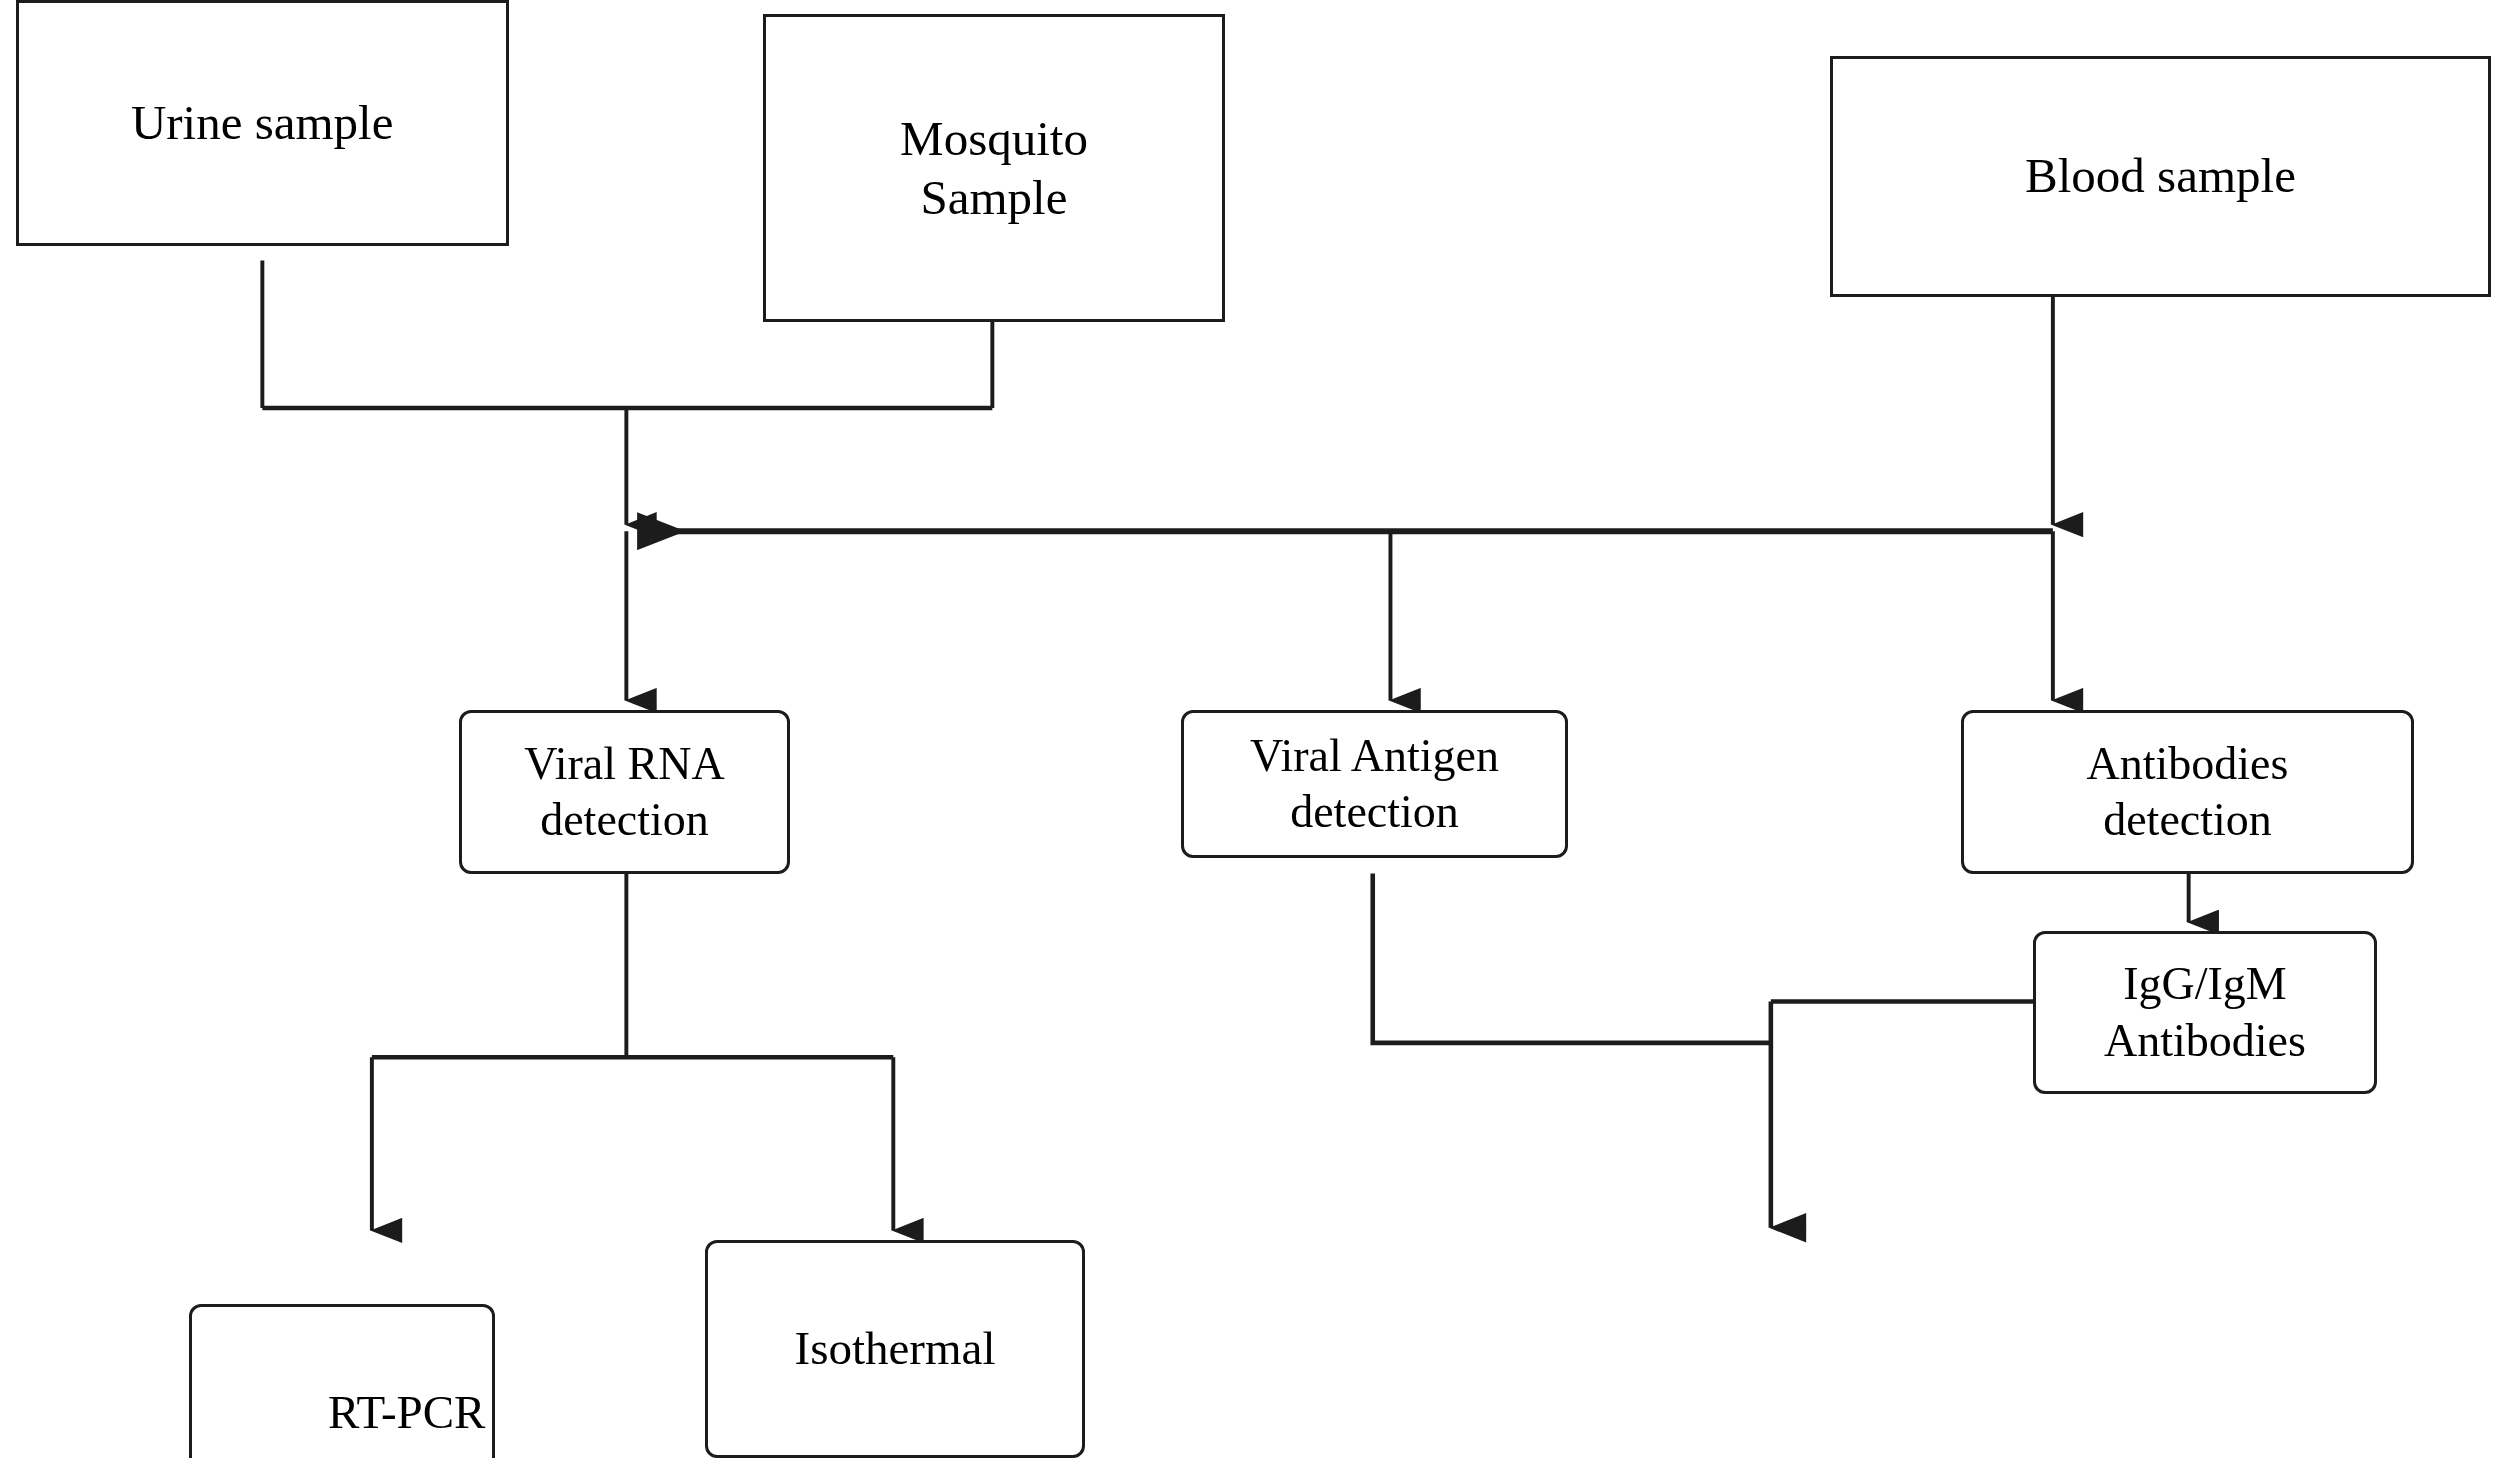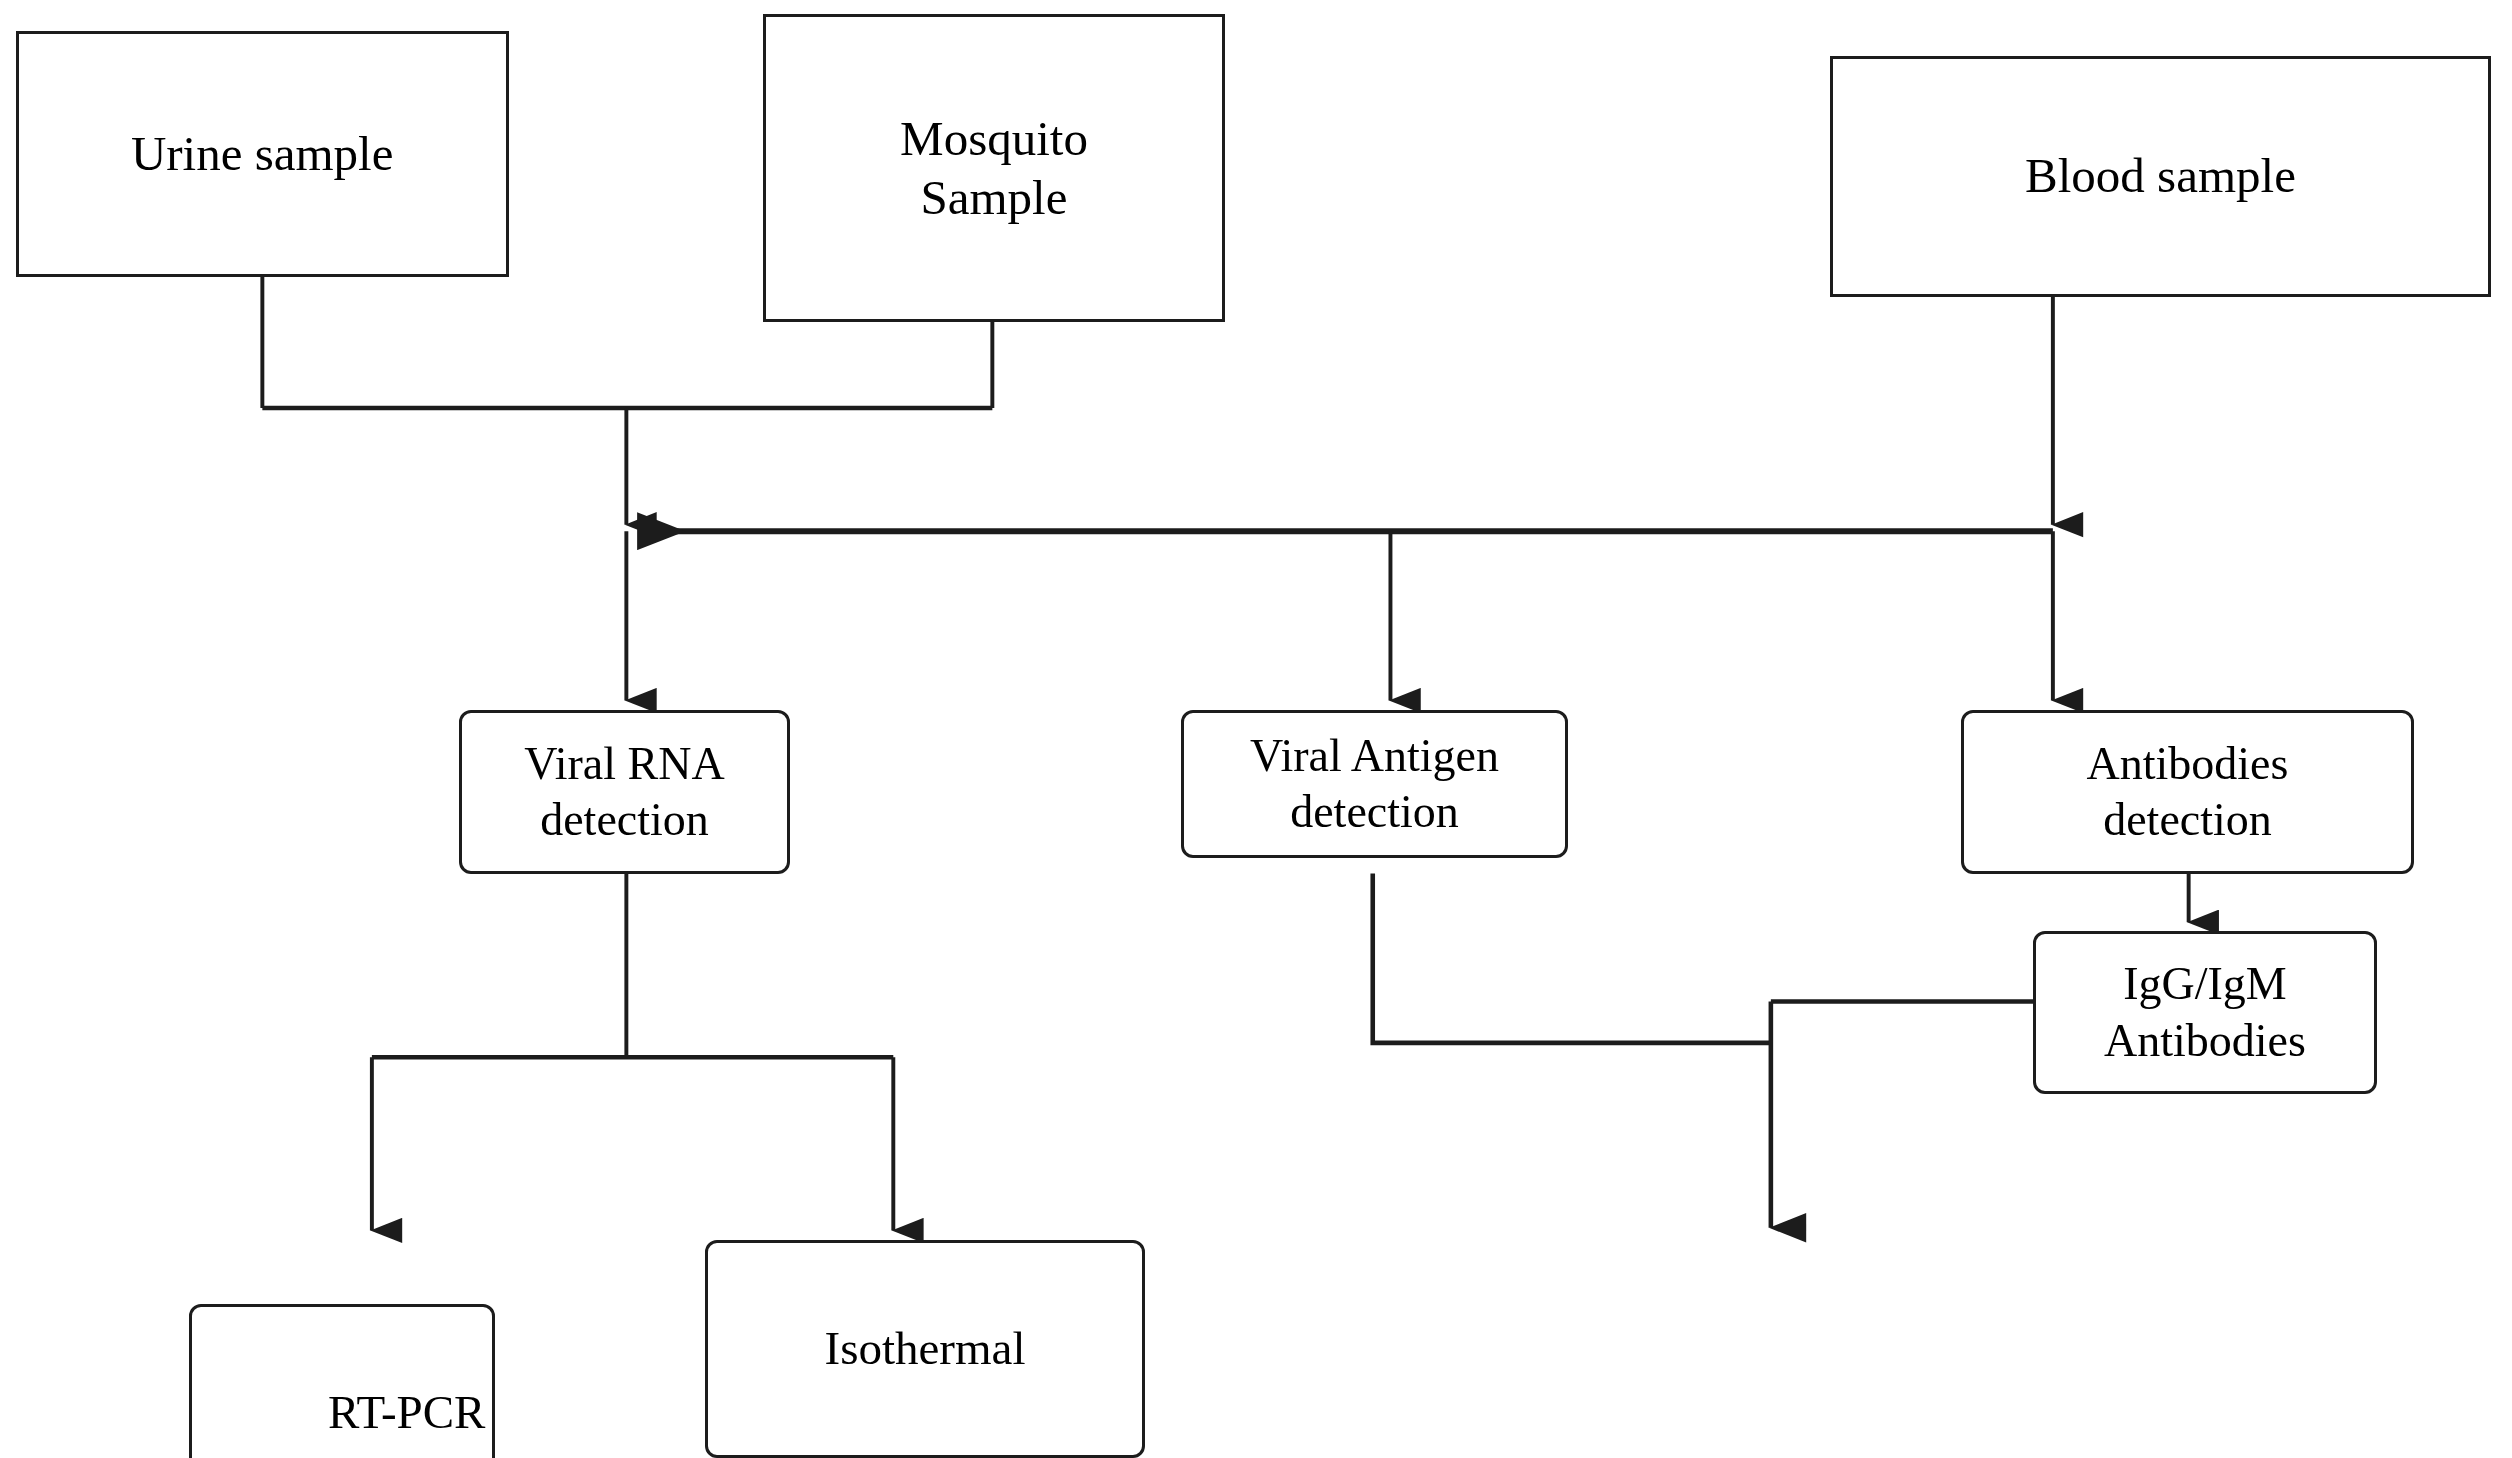--- a/index.html
+++ b/index.html
@@ -9,33 +9,33 @@
   #edges{position:absolute;left:0;top:0;width:2512px;height:1458px;pointer-events:none;}
 
   .node{position:absolute;box-sizing:border-box;background:#ffffff;
         border:3.3px solid #1c1c1c;display:flex;align-items:center;justify-content:center;
         text-align:center;line-height:1.22;color:#000;}
   .node.sharp{border-radius:0;}
   .node.round{border-radius:12px;}
   .node .lbl{display:block;white-space:pre-line;padding:0 6.6px;}
 
   
-  #n-urine   {left:15.7px;   top:31px;  width:493px;  height:246px; font-size:49px;text-align:right;}
+  #n-urine   {left:15.7px;   top:0;  width:493px;  height:246px; font-size:49px;text-align:right;}
   #n-mosquito{left:763px; top:14.4px;  width:462px;  height:308px; font-size:49px;}
   #n-blood   {left:1830px; top:27.5px;  width:661px; height:241px; font-size:49px;margin-top:28px;}
 
   
   #n-rna     {left:459px;  top:710px; width:331px; height:164px; font-size:46px;}
   #n-antigen {left:1181px; top:710px; width:387px; height:148px; font-size:46px;}
   #n-ab      {left:1961px; top:710px; width:453px; height:164px; font-size:46px;}
   #n-iggigm  {left:2033px; top:931px; width:344px; height:163px; font-size:46px;align-items:center;}
 
   
   #n-rtpcr   {left:189px;  top:1304px; width:306px;  height:218px; font-size:47px;justify-content:flex-end;}
-  #n-iso     {left:705px; top:1240px; width:440px;  height:218px; font-size:47px;}
+  #n-iso     {left:705px; top:1240px; width:380px;  height:218px; font-size:47px;}
   #n-elisa   {left:1400px; top:1236px; width:738px; height:222px; font-size:46px;}
 </style>
 </head>
 <body>
 
 <div id="stage">
 
   <svg id="edges" viewBox="0 0 3830 2223" width="2512" height="1458" xmlns="http://www.w3.org/2000/svg">
     <defs>
       <marker id="ah-down" markerWidth="10" markerHeight="10" refX="3.2" refY="8.2" orient="auto" markerUnits="strokeWidth">

